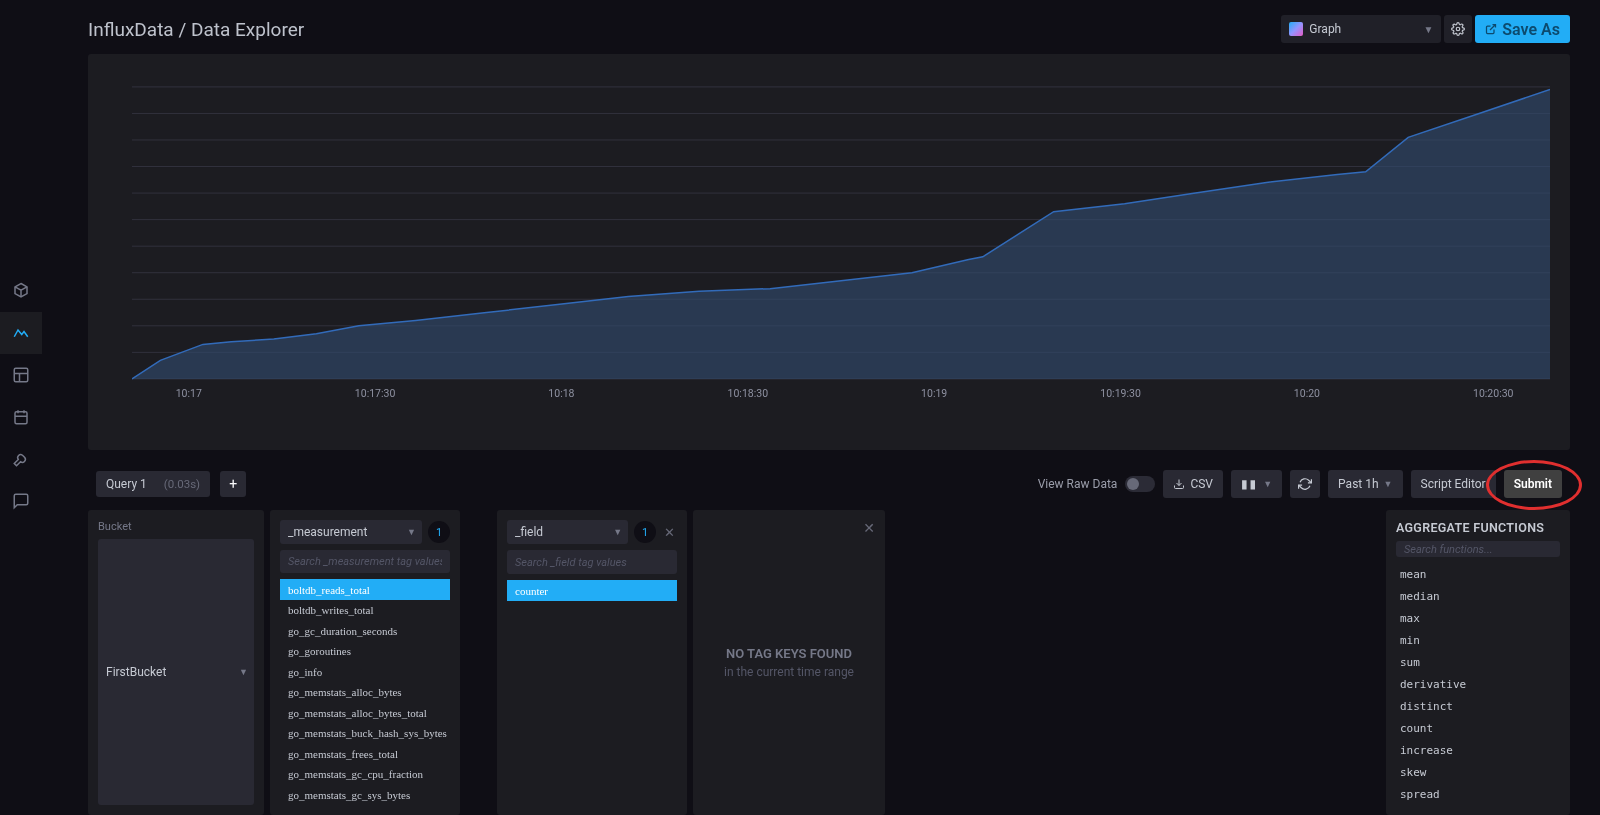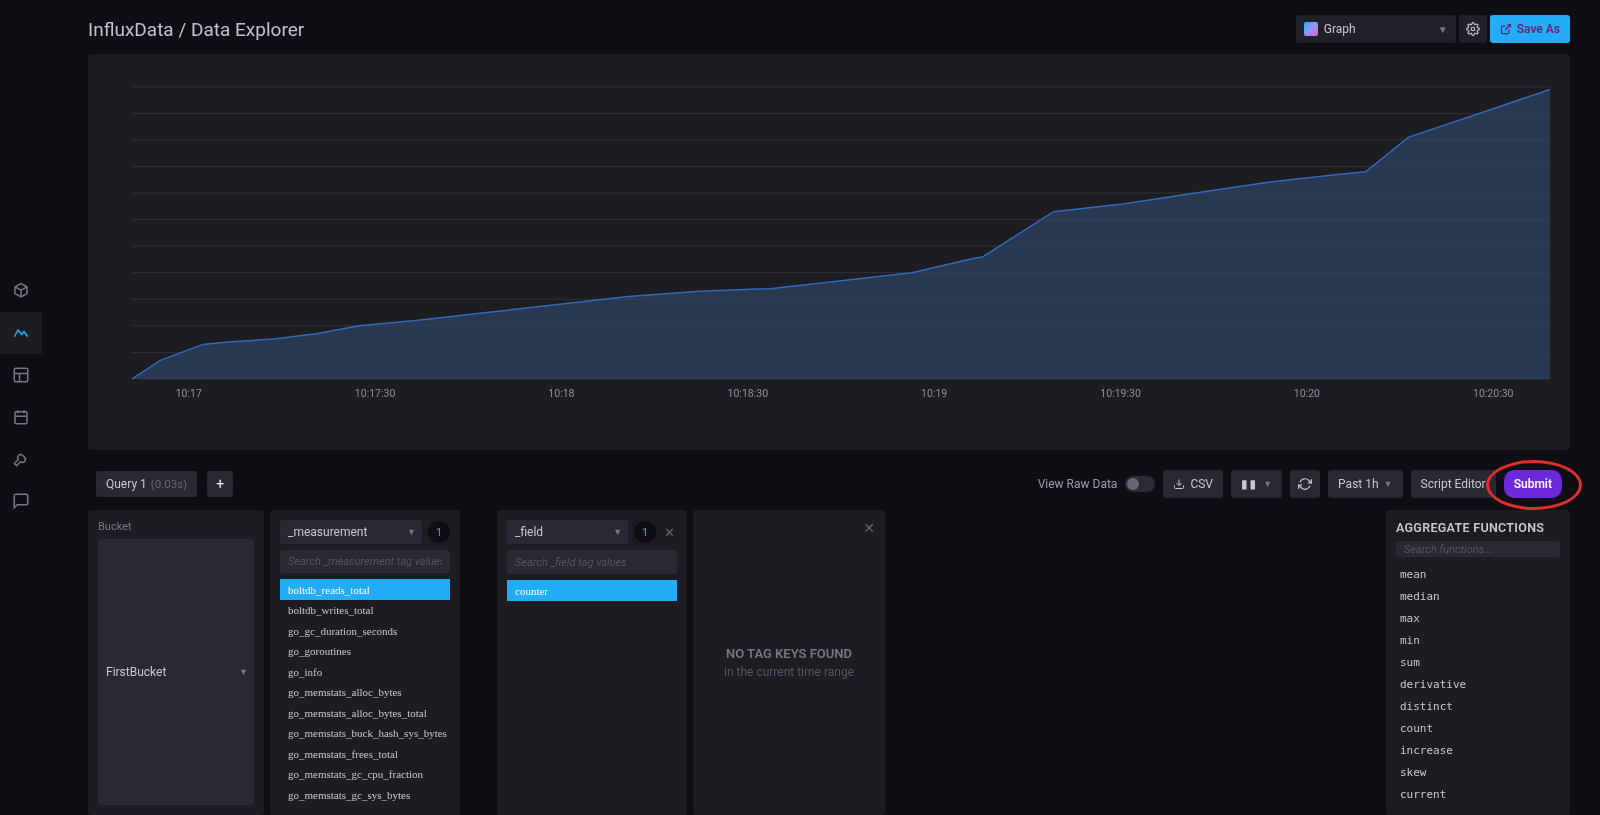--- a/index.html
+++ b/index.html
@@ -14,41 +14,41 @@
 .main { flex: 1; padding: 12px 30px 0 46px; display: flex; flex-direction: column; }
 
 .header { display: flex; justify-content: space-between; align-items: center; height: 36px; margin-bottom: 8px; }
 .header-title { font-size: 19px; font-weight: 400; color: #bec2cc; }
 .header-title .org { color: #bec2cc; }
 .header-controls { display: flex; gap: 3px; align-items: center; }
 .viz-select { background: #202028; border: none; color: #c6cad3; height: 28px; padding: 0 28px 0 8px; font-size: 12px; border-radius: 3px; display: flex; align-items: center; gap: 6px; cursor: pointer; position: relative; width: 160px; }
 .viz-select .caret { position: absolute; right: 8px; color: #757888; font-size: 10px; }
 .viz-icon { width: 14px; height: 14px; background: linear-gradient(135deg,#22adf6,#9394ff,#e55ac5); border-radius: 2px; }
 .icon-btn { width: 28px; height: 28px; background: #202028; border: none; border-radius: 3px; display: flex; align-items: center; justify-content: center; cursor: pointer; color: #c6cad3; }
-.save-as { height: 28px; background: #22adf6; border: none; border-radius: 3px; color: #701a75; font-size: 12px; font-weight: 600; padding: 8px 10px; display: flex; align-items: center; gap: 5px; cursor: pointer; }
+.save-as { height: 28px; background: #22adf6; border: none; border-radius: 3px; color: #0c4a6e; font-size: 16px; font-weight: 600; padding: 8px 10px; display: flex; align-items: center; gap: 5px; cursor: pointer; }
 
 .chart-area { background: #1c1c21; border-radius: 3px; height: 414px; position: relative; padding: 10px 20px 28px 44px; }
 .chart-svg { width: 100%; height: 100%; }
 .y-tick { font-size: 10.5px; fill: #8e91a1; text-anchor: end; }
 .x-tick { font-size: 10.5px; fill: #8e91a1; text-anchor: middle; }
 .grid-line { stroke: #31313d; stroke-width: 1; }
 .line-path { fill: none; stroke: #326bba; stroke-width: 1.5; }
 .area-path { fill: #31496c; opacity: 0.65; }
 
 .query-bar { display: flex; align-items: center; height: 42px; margin-top: 14px; padding: 0 8px; gap: 10px; position: relative; }
-.query-tab { background: #292933; padding: 6px 10px; border-radius: 3px; font-size: 12px; display: flex; align-items: center; gap: 4px; }
+.query-tab { background: #292933; padding: 6px 10px; border-radius: 3px; font-size: 12px; display: flex; align-items: center; gap: 17px; }
 .query-tab .time { color: #676978; font-size: 11.5px; }
 .add-tab { width: 26px; height: 26px; background: #292933; border: none; border-radius: 3px; color: #fafafc; font-size: 14px; cursor: pointer; }
 .qb-right { margin-left: auto; display: flex; align-items: center; gap: 8px; }
 .tgl-label { font-size: 12px; color: #9a9daa; }
 .toggle { width: 30px; height: 16px; background: #2b2b36; border-radius: 8px; position: relative; cursor: pointer; }
 .toggle::after { content: ''; position: absolute; width: 12px; height: 12px; background: #676978; border-radius: 50%; top: 2px; left: 2px; }
 .qb-btn { height: 28px; background: #292933; border: none; border-radius: 3px; color: #c6cad3; font-size: 12px; padding: 0 10px; display: flex; align-items: center; gap: 5px; cursor: pointer; }
 .qb-btn .caret { font-size: 9px; color: #757888; }
-.submit-btn { background: #6d28d9; color: #fff; font-weight: 600; border-radius: 10px; }
+.submit-btn { background: #404040; color: #fff; font-weight: 600; }
 .circle-hl { position: absolute; right: -12px; top: -4px; width: 96px; height: 50px; border: 3px solid #e02f2f; border-radius: 50% / 50%; pointer-events: none; }
 
 .builder { display: flex; gap: 6px; margin-top: 6px; height: 305px; }
 .bcol { background: #1c1c21; border-radius: 3px; padding: 10px; display: flex; flex-direction: column; }
 .bcol-bucket { width: 176px; }
 .bcol-tag { width: 190px; }
 .bcol-field { width: 190px; margin-left: 31px; }
 .bcol-empty { width: 192px; align-items: center; justify-content: center; position: relative; }
 .bcol-empty .close-x { position: absolute; top: 10px; right: 10px; color: #676978; font-size: 14px; cursor: pointer; }
 .bcol-agg { width: 184px; margin-left: auto; }
@@ -274,18 +274,18 @@
             <div class="agg-item">mean</div>
             <div class="agg-item">median</div>
             <div class="agg-item">max</div>
             <div class="agg-item">min</div>
             <div class="agg-item">sum</div>
             <div class="agg-item">derivative</div>
             <div class="agg-item">distinct</div>
             <div class="agg-item">count</div>
             <div class="agg-item">increase</div>
             <div class="agg-item">skew</div>
-            <div class="agg-item">current</div>
+            <div class="agg-item">spread</div>
           </div>
       </div>
     </div>
   </div>
 </div>
 
 </body></html>

